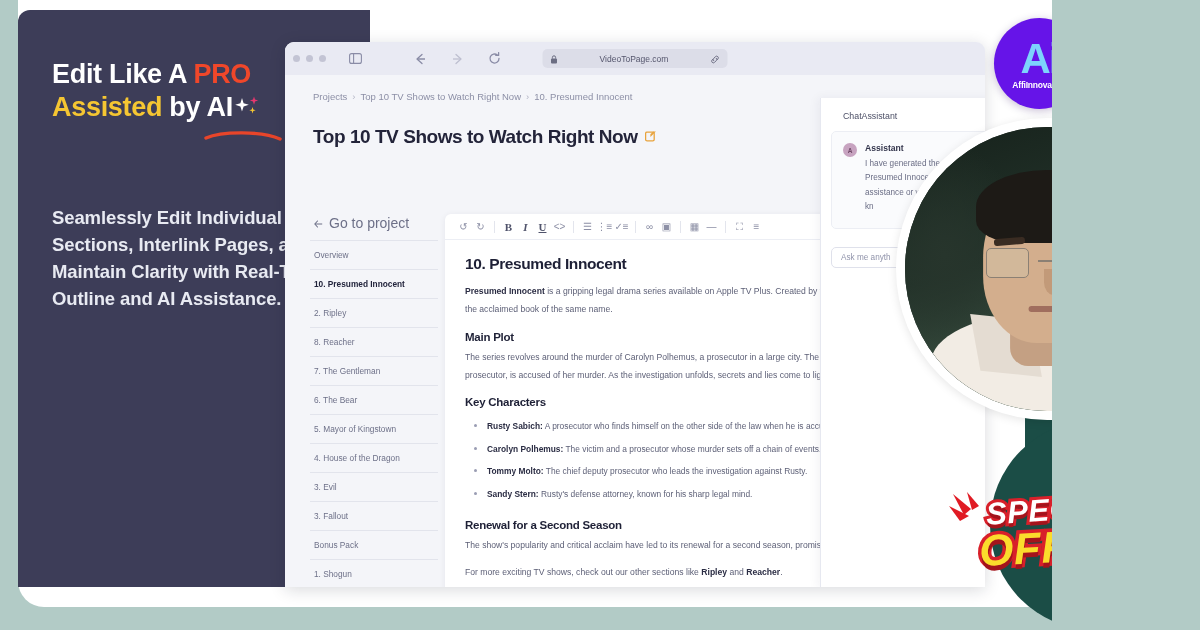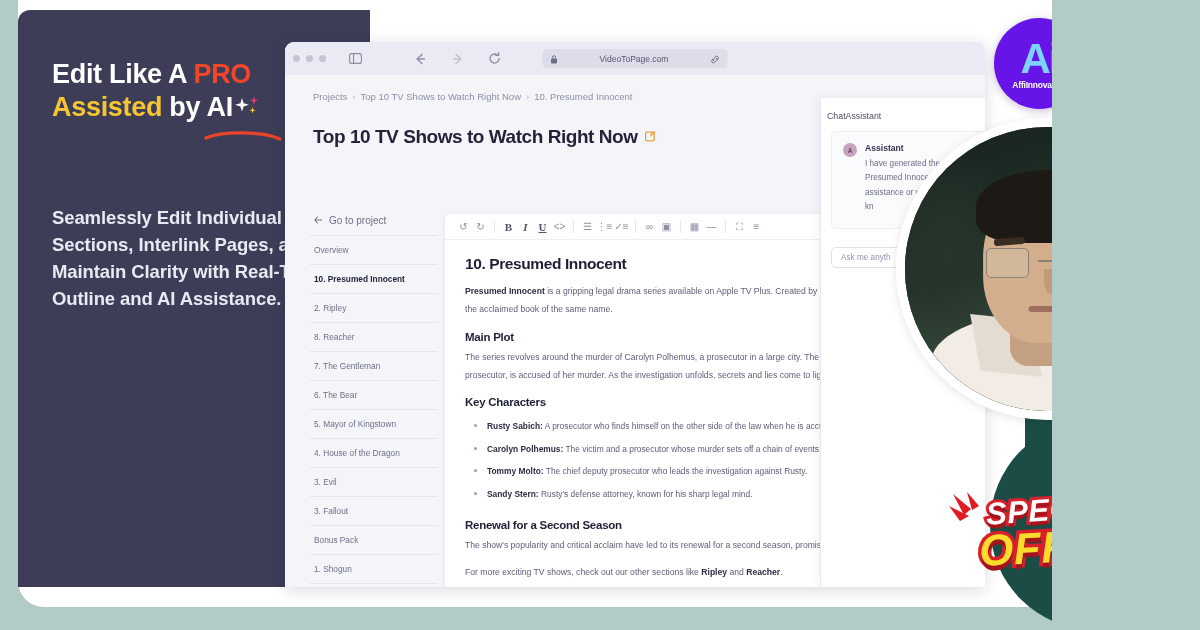--- a/index.html
+++ b/index.html
@@ -66,21 +66,21 @@
     font-size: 19px; font-weight: 800; color: #23243a; letter-spacing: -0.45px;
     display: flex; align-items: center; gap: 7px; white-space: nowrap;
   }
   .edit-ic { color: #e8a33d; font-size: 13px; }
 
   
   .outline {
     position: absolute; left: 25px; top: 135px; width: 128px;
   }
   .go-project {
-    font-size: 10px; color: #6d7088; padding: 5px 6px 9px 4px;
+    font-size: 14px; color: #6d7088; padding: 5px 6px 9px 4px;
     display: flex; align-items: center; gap: 6px;
   }
   .outline-item {
     font-size: 8.3px; color: #6d7088; padding: 9px 4px;
     border-top: 1px solid #e2e4ec; white-space: nowrap; overflow: hidden;
   }
   .outline-item.active { color: #22243c; font-weight: 700; }
 
   
   .editor {
@@ -114,21 +114,21 @@
     width: 3px; height: 3px; border-radius: 50%; background: #9a9db3;
   }
   .nowrap { white-space: nowrap; overflow: hidden; }
 
   
   .chat {
     position: absolute; left: 535px; top: 23px; width: 200px; height: 490px;
     background: #ffffff; border-left: 1px solid #e6e8f0;
     box-shadow: -2px 0 10px rgba(30,32,60,0.06);
   }
-  .chat-head { font-size: 8.8px; color: #4c4f66; padding: 13px 6px 10px; }
+  .chat-head { font-size: 8.8px; color: #4c4f66; padding: 13px 22px 10px; }
   .chat-msg {
     margin: 0 10px; background: #fafbfd; border: 1px solid #eceef4; border-radius: 5px;
     padding: 11px 11px 14px; display: flex; gap: 8px;
   }
   .avatar {
     width: 14px; height: 14px; border-radius: 50%; background: #c7a3c0;
     color: #714a68; font-size: 6.5px; font-weight: 700;
     display: flex; align-items: center; justify-content: center; flex: 0 0 auto;
   }
   .msg-name { font-size: 8.6px; font-weight: 700; color: #33354c; margin-bottom: 4px; }

